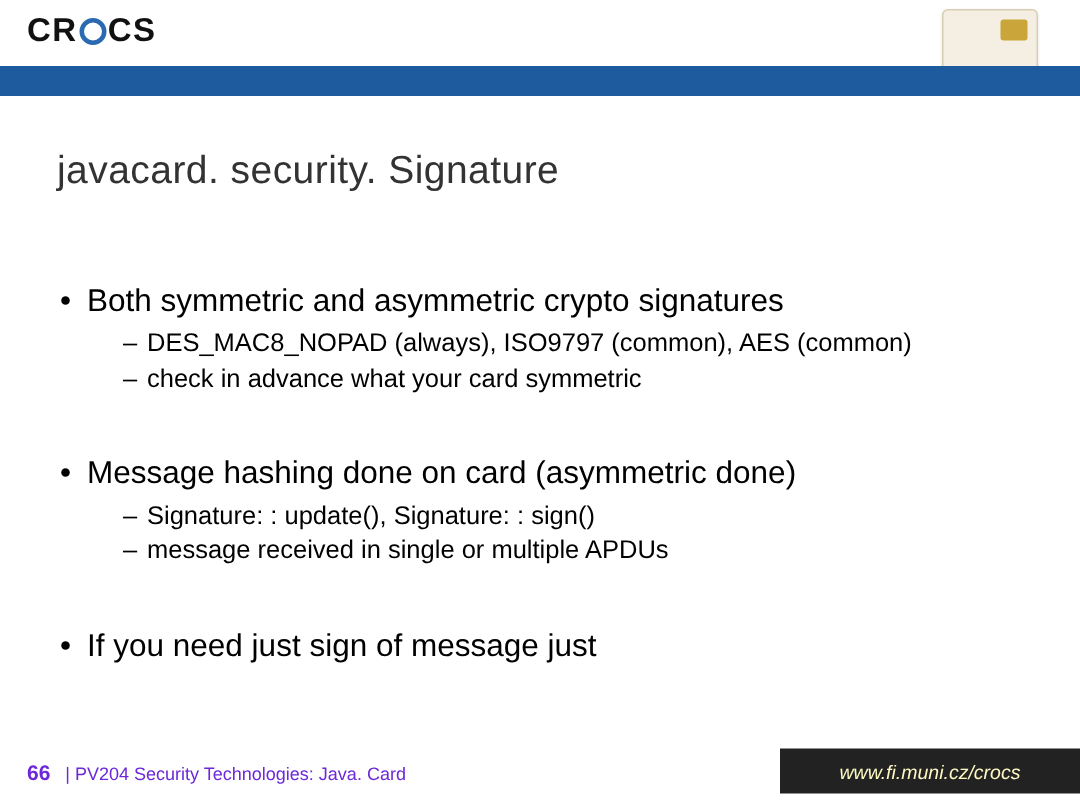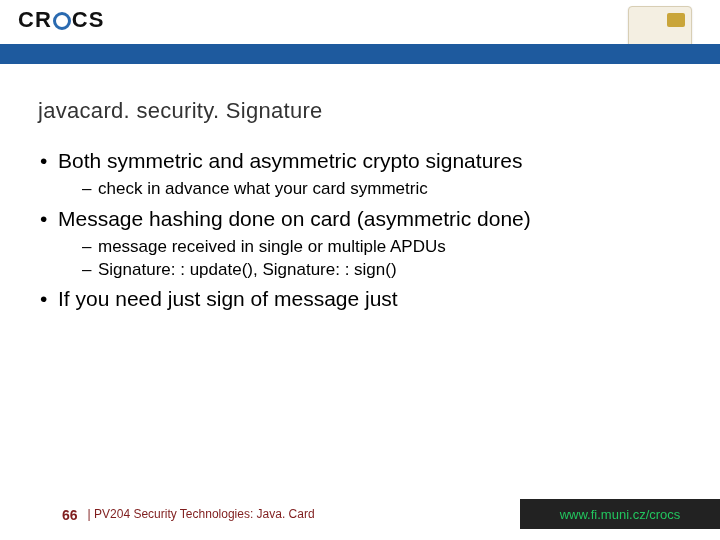--- a/index.html
+++ b/index.html
@@ -5,31 +5,31 @@
   * { margin: 0; padding: 0; box-sizing: border-box; }
   html, body { width: 720px; height: 540px; font-family: Arial, Helvetica, sans-serif; background: #fff; overflow: hidden; }
   .slide { position: relative; width: 720px; height: 529px; background: #fff; }
   .top-bar { position: absolute; top: 0; left: 0; width: 100%; height: 44px; background: #fff; }
   .logo { position: absolute; top: 6px; left: 18px; height: 28px; display: flex; align-items: center; }
   .logo-text { font-size: 22px; font-weight: 700; letter-spacing: 1px; color: #111; display: flex; align-items: center; }
   .logo-ring { display:inline-block; width:18px; height:18px; border:3px solid #2a6ab0; border-radius:50%; margin:0 1px; position:relative; top:1px;}
   .chip { position:absolute; top:6px; right:28px; width:64px; height:42px; background:#f4efe2; border:1px solid #d8ceb4; border-radius:4px; box-shadow:0 1px 2px rgba(0,0,0,0.15);}
   .chip-contact { position:absolute; top:6px; right:6px; width:18px; height:14px; background:#c9a53a; border-radius:2px; }
   .blue-stripe { position:absolute; top:44px; left:0; width:100%; height:20px; background:#1e5a9e; }
-  .title { position:absolute; top:98px; left:38px; font-size:22px; color:#333; font-weight:400; letter-spacing:0.3px;}
+  .title { position:absolute; top:98px; left:38px; font-size:26px; color:#333; font-weight:400; letter-spacing:0.3px;}
   .content { position:absolute; top:148px; left:38px; width:640px; color:#000; }
   ul.b1 { list-style:none; }
-  ul.b1 > li { position:relative; padding-left:20px; font-size:21px; line-height:1.25; margin-bottom:2px;}
+  ul.b1 > li { position:relative; padding-left:20px; font-size:21px; line-height:1.25; margin-bottom:2px;margin-top:40px;}
   ul.b1 > li::before { content:"•"; position:absolute; left:2px; top:0; }
   ul.b2 { list-style:none; margin:4px 0 6px 24px; }
   ul.b2 > li { position:relative; padding-left:16px; font-size:17px; line-height:1.25; margin-bottom:2px; }
   ul.b2 > li::before { content:"–"; position:absolute; left:0; top:0; }
   .footer { position:absolute; bottom:0; left:0; width:100%; height:30px; }
-  .footer-dark { position:absolute; right:0; bottom:0; height:30px; width:200px; background:#222; color:#22c55e; font-size:13px; display:flex; align-items:center; justify-content:center; }
-  .footer-left { position:absolute; left:18px; bottom:6px; font-size:12.5px; color:#7f1d1d; display:flex; align-items:flex-start; gap:10px;margin-left:44px;}
+  .footer-dark { position:absolute; right:0; bottom:0; height:30px; width:200px; background:#222; color:#fef9c3; font-size:13px; display:flex; align-items:center; justify-content:center;font-style:italic; }
+  .footer-left { position:absolute; left:18px; bottom:6px; font-size:12.5px; color:#6d28d9; display:flex; align-items:flex-end; gap:10px;}
   .slide-num { font-weight:700; font-size:14px; }
   .footer-course { font-size:12px; }
 </style>
 </head>
 <body>
 
 <div class="slide">
 
   <div class="top-bar">
     <div class="logo">
@@ -46,28 +46,29 @@
 
   <div class="blue-stripe"></div>
 
   <h1 class="title">javacard. security. Signature</h1>
 
   <div class="content">
     <ul class="b1">
       <li>
         <span>Both symmetric and asymmetric crypto signatures</span>
         <ul class="b2">
+          <li>DES_MAC8_NOPAD (always), ISO9797 (common), AES (common)</li>
           <li>check in advance what your card symmetric</li>
         </ul>
       </li>
       <li>
         <span>Message hashing done on card (asymmetric done)</span>
         <ul class="b2">
+          <li>Signature: : update(), Signature: : sign()</li>
           <li>message received in single or multiple APDUs</li>
-          <li>Signature: : update(), Signature: : sign()</li>
         </ul>
       </li>
       <li>
         <span>If you need just sign of message just</span>
       </li>
     </ul>
   </div>
 
   <div class="footer">
     <div class="footer-left">

